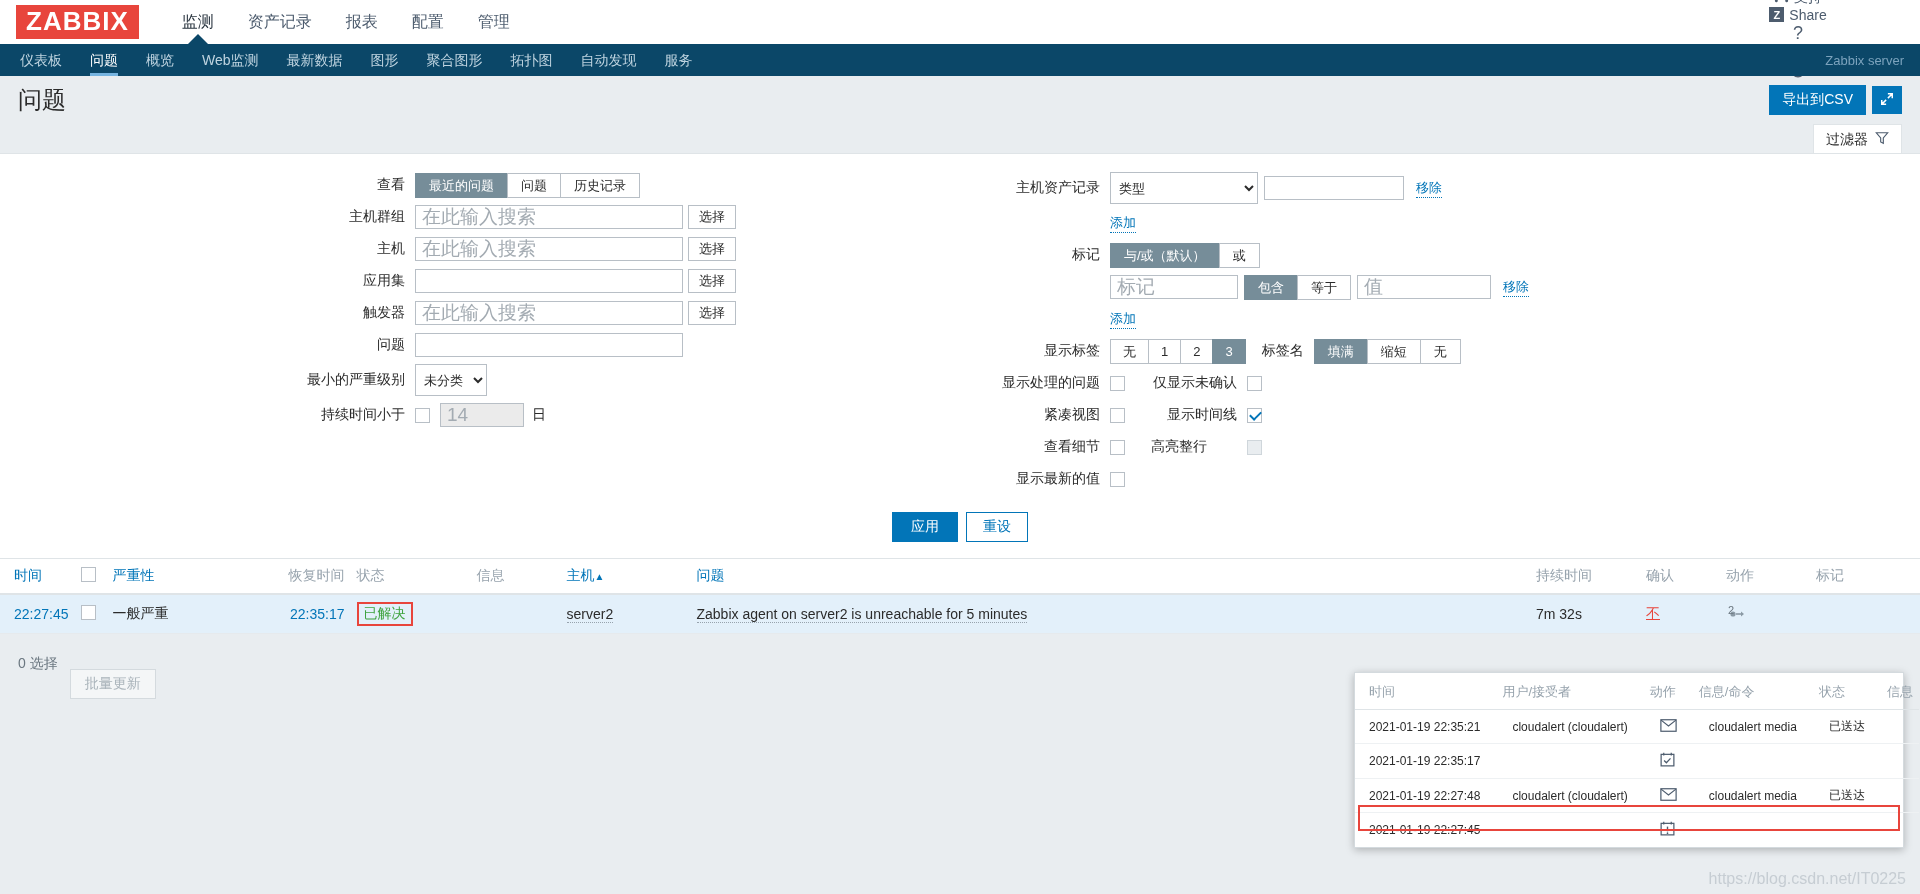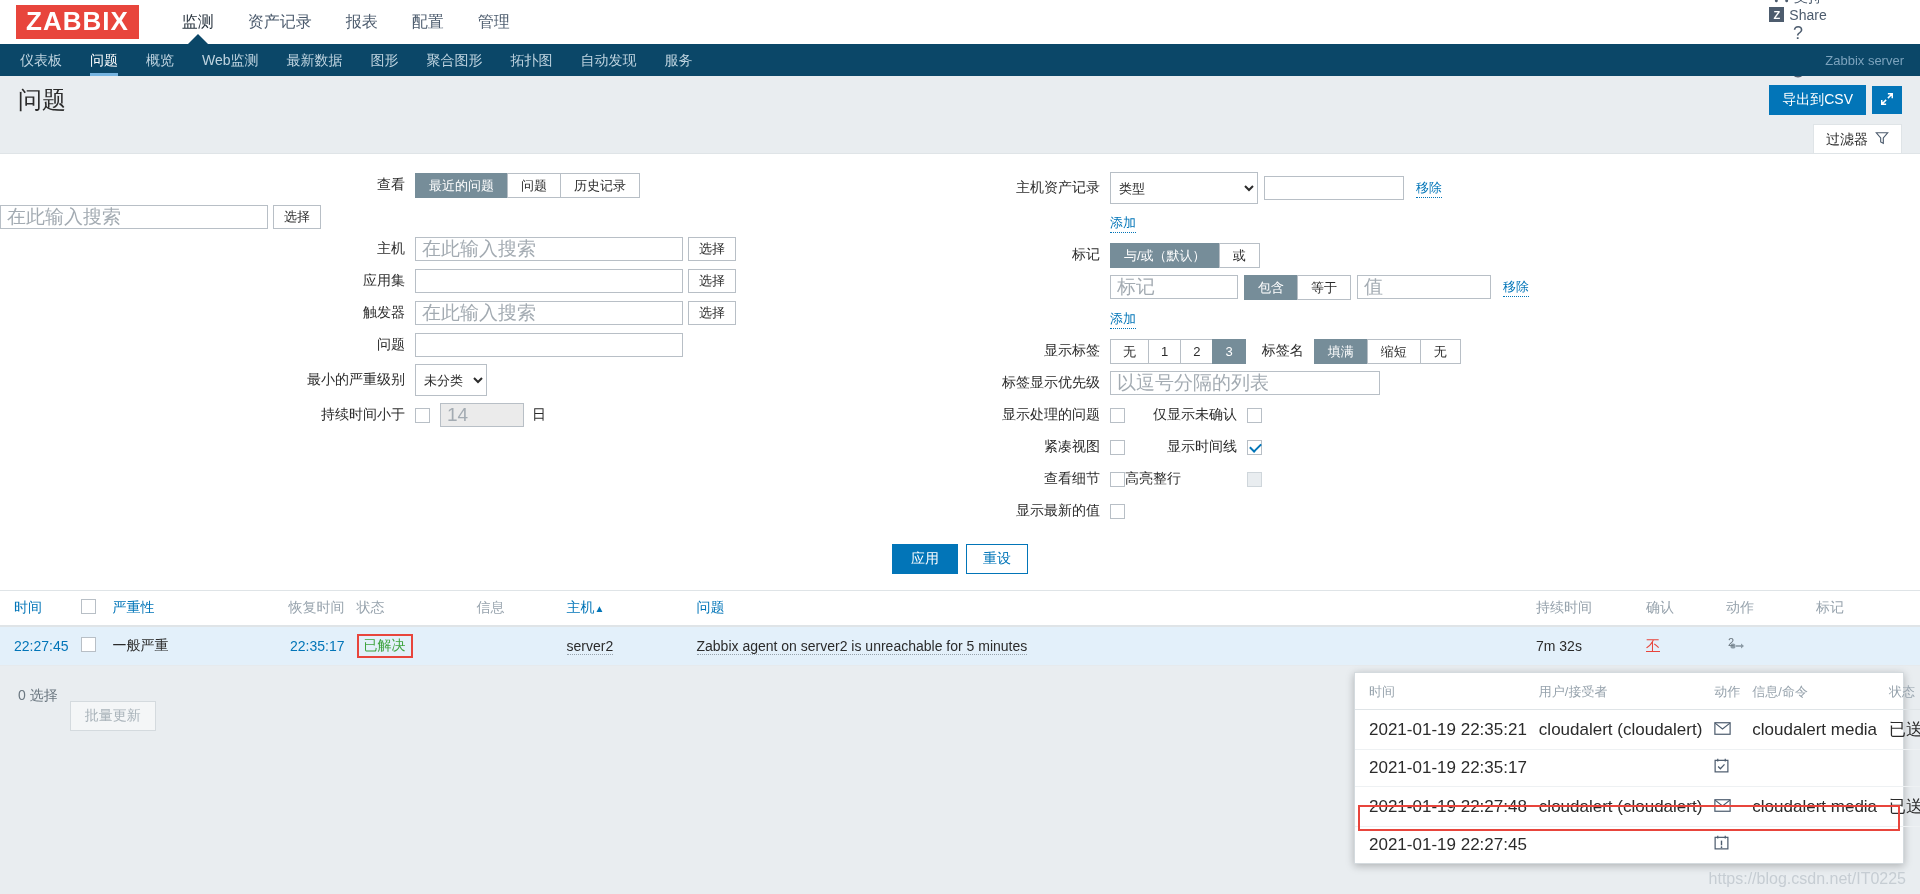--- a/index.html
+++ b/index.html
@@ -360,22 +360,22 @@
   table.poptable th {
     font-weight: normal;
     font-size: 13px;
     color: #97a3ad;
     text-align: left;
     padding: 10px 6px 8px 6px;
     border-bottom: 1px solid #dfe4e7;
     white-space: nowrap;
   }
   table.poptable td {
-    font-size: 17px;
-    padding: 8px 6px;
+    font-size: 12px;
+    padding: 8px 16px;
     border-bottom: 1px solid #eef1f3;
     white-space: nowrap;
     color: #2b2b2b;
   }
   table.poptable tr:last-child td { border-bottom: none; }
   .delivered { color: #3fa33f; }
   .rowhl td { position: relative; }
   .redframe {
     position: absolute;
     left: 1358px; top: 805px;
@@ -497,20 +497,21 @@
       <div class="frow">
         <div class="flabel">查看</div>
         <div class="seggroup">
           <button class="seg on">最近的问题</button>
           <button class="seg">问题</button>
           <button class="seg">历史记录</button>
         </div>
       </div>
 
       <div class="frow">
+        <div class="flabel">主机群组</div>
         <input class="txt" style="width: 268px;" placeholder="在此输入搜索">
         <button class="btn-sel">选择</button>
       </div>
 
       <div class="frow">
         <div class="flabel">主机</div>
         <input class="txt" style="width: 268px;" placeholder="在此输入搜索">
         <button class="btn-sel">选择</button>
       </div>
 
@@ -592,43 +593,39 @@
           <button class="seg num on">3</button>
         </div>
         <span style="margin:0 10px 0 16px">标签名</span>
         <div class="seggroup">
           <button class="seg on">填满</button>
           <button class="seg">缩短</button>
           <button class="seg">无</button>
         </div>
       </div>
 
-      <div class="frow">
-        <div class="flabel">标签显示优先级</div>
-        <input class="txt" style="width: 270px;" placeholder="以逗号分隔的列表">
-      </div>
 
       <div class="frow">
         <div class="flabel">显示处理的问题</div>
         <span class="cbx"></span>
         <span style="width:122px;text-align:right;padding-right:10px">仅显示未确认</span>
         <span class="cbx"></span>
       </div>
 
       <div class="frow">
         <div class="flabel">紧凑视图</div>
         <span class="cbx"></span>
         <span style="width:122px;text-align:right;padding-right:10px">显示时间线</span>
         <span class="cbx checked"></span>
       </div>
 
       <div class="frow">
         <div class="flabel">查看细节</div>
         <span class="cbx"></span>
-        <span style="width:122px;text-align:left;padding-right:14px">高亮整行</span>
+        <span style="width:122px;text-align:center;padding-right:14px">高亮整行</span>
         <span class="cbx disabled"></span>
       </div>
 
       <div class="frow">
         <div class="flabel">显示最新的值</div>
         <span class="cbx"></span>
       </div>
     </div>
   </div>
 

